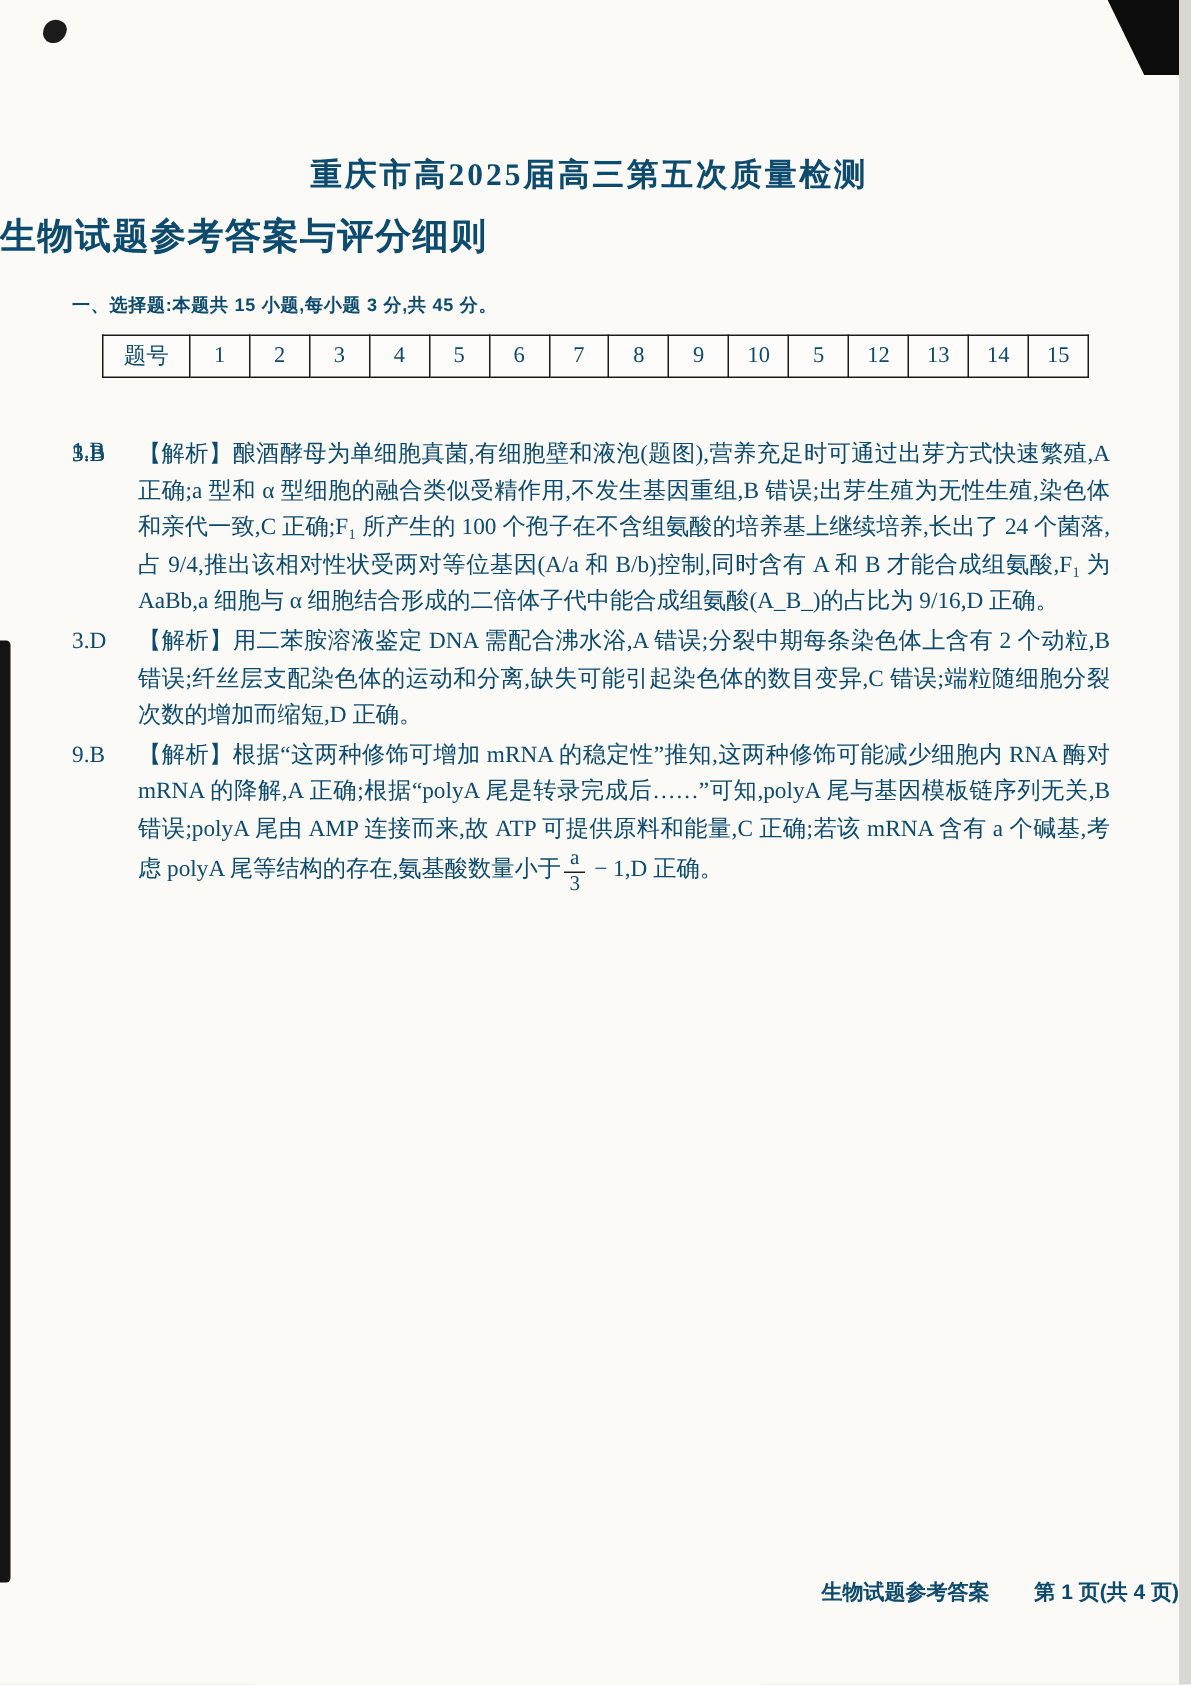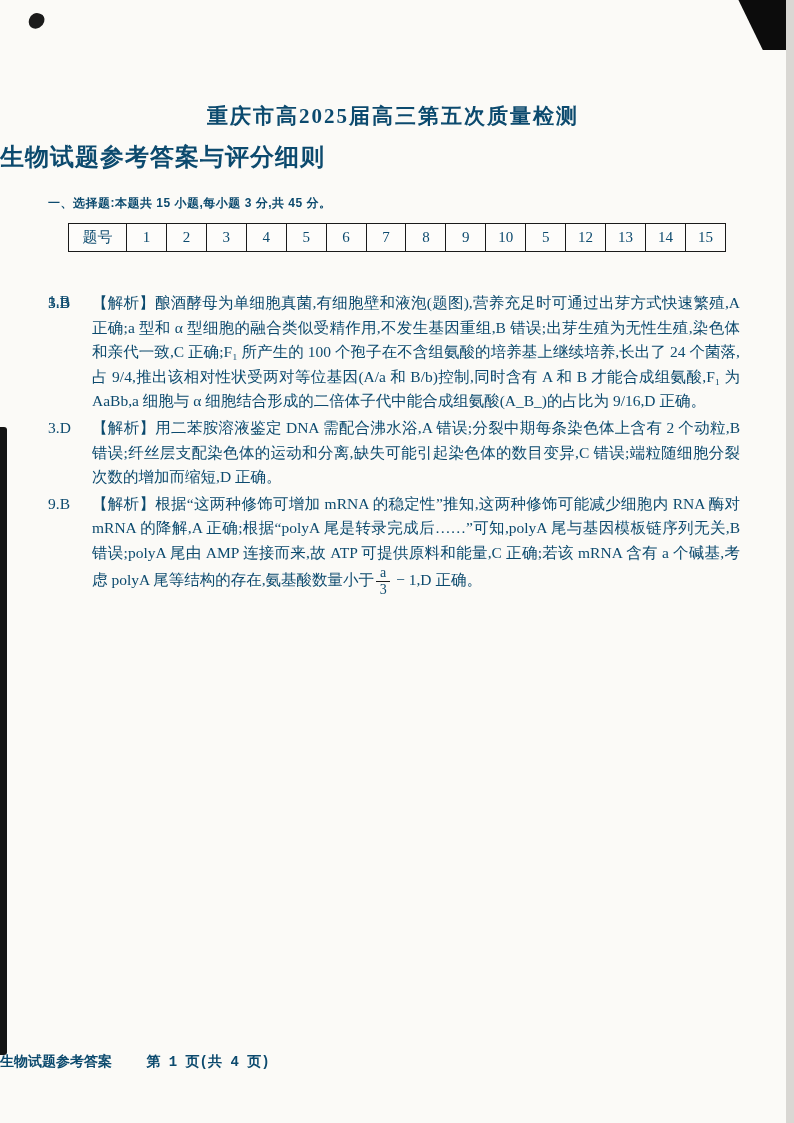--- a/index.html
+++ b/index.html
@@ -92,23 +92,23 @@
     vertical-align:-0.65em;
     line-height:1.05;
     font-size:14px;
     margin:0 2px;
   }
   .frac .num { display:block; border-bottom:1.2px solid #1c1c1c; padding:0 4px 1px; }
   .frac .den { display:block; padding-top:1px; }
 
   .footer {
     position:absolute; top:1053px; left:0; width:100%;
-    text-align:left;
+    text-align:right;
     font-size:14px; font-weight:bold;
-    font-family:Liberation Mono, monospace;
+    font-family:Liberation Sans, sans-serif;
   }
   .footer .footer-page { margin-left:26px; }
 </style>
 </head>
 <body>
 
 <div class="page">
 
   <div class="artifact blob-tl"></div>
   <div class="artifact corner-tr"></div>

